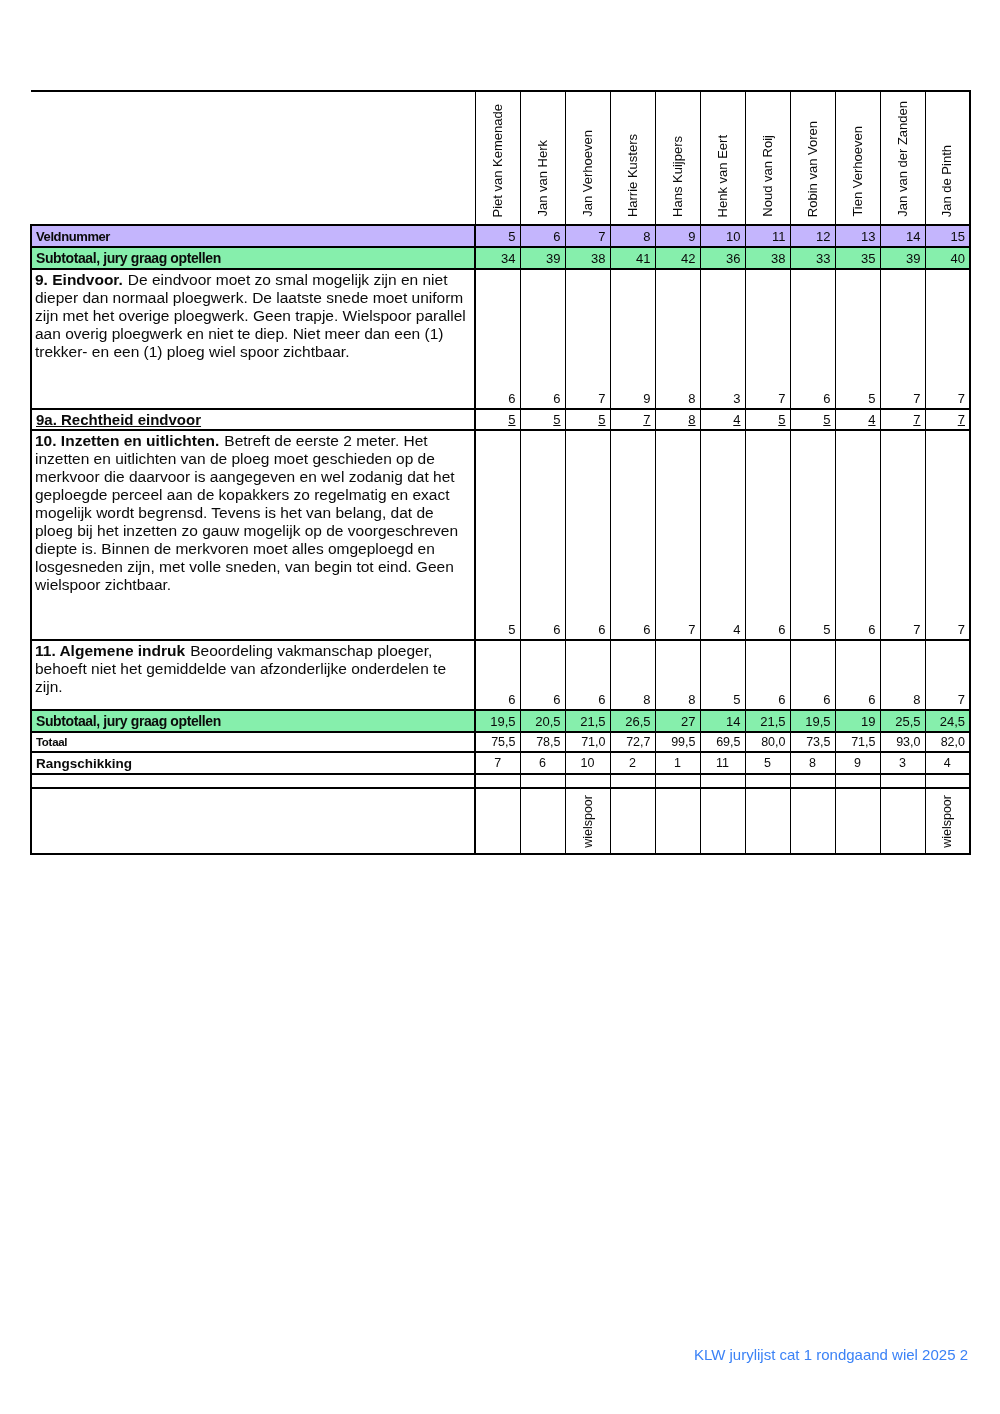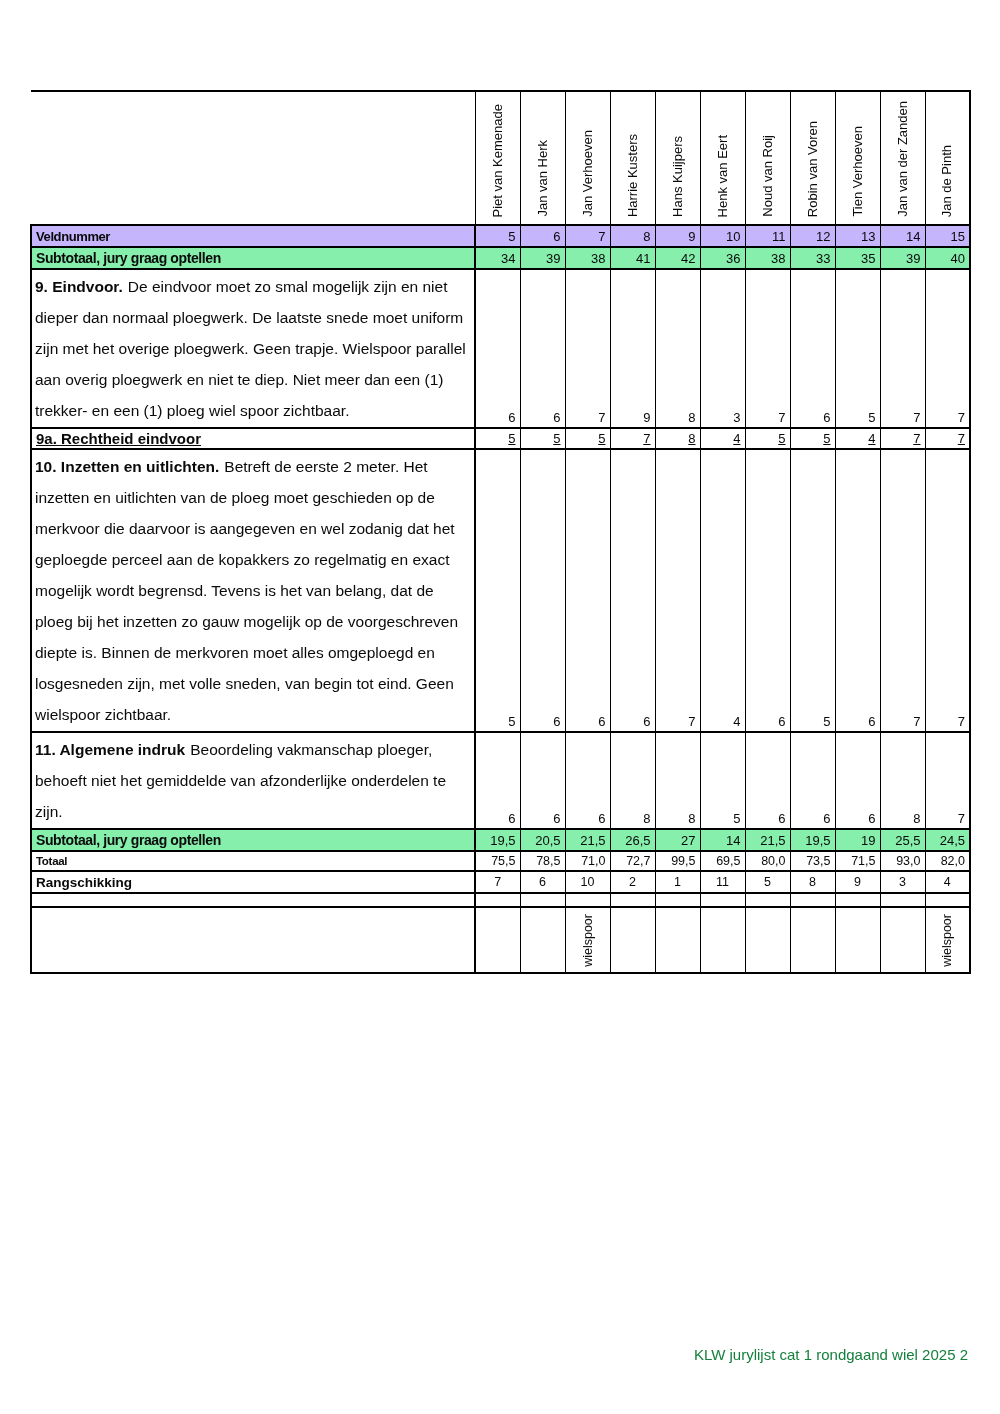--- a/index.html
+++ b/index.html
@@ -7,21 +7,21 @@
     width:1000px;height:1414px;background:#ffffff;position:relative;
     font-family:"Liberation Sans", sans-serif;color:#0a0a0a;overflow:hidden;
   }
   .title{
     position:absolute;left:35px;top:91px;font-size:13.5px;font-weight:bold;
     letter-spacing:0px;white-space:nowrap;
   }
   .logo{position:absolute;left:78px;top:120px;}
   .footer{
     position:absolute;left:30px;top:1346px;width:938px;text-align:right;
-    font-size:15px;color:#15803d;
+    font-size:15px;color:#3b82f6;
   }
   table.jury{
     position:absolute;left:30px;top:90px;width:939px;
     border-collapse:collapse;table-layout:fixed;
   }
   td{
     border-left:1px solid #000;border-right:1px solid #000;
     border-top:2px solid #000;border-bottom:2px solid #000;
     padding:0;overflow:hidden;font-size:13px;vertical-align:middle;
   }
@@ -35,21 +35,21 @@
   tr.r-names{height:134px;}
   tr.r-names td{vertical-align:bottom;text-align:center;padding-bottom:4px;border-top:2px solid #000;}
   tr.r-veld{height:22px;background:#c4b5fd;}
   tr.r-veld td.label{font-weight:bold;font-size:13px;letter-spacing:-0.4px;}
   tr.r-sub{height:22px;background:#86efac;}
   tr.r-sub td.label{font-weight:bold;font-size:14px;letter-spacing:-0.4px;}
   tr.r-sec9{height:140px;}
   tr.r-sec10{height:210px;}
   tr.r-sec11{height:70px;}
   td.sec{
-    vertical-align:top;text-align:left;padding:1px 3px;font-size:15.5px;line-height:31px;
+    vertical-align:top;text-align:left;padding:1px 3px;font-size:15.5px;line-height:18px;
     border-left:2px solid #000;border-right:2px solid #000;
   }
   td.sec .b{font-weight:bold;margin-right:5px;}
   tr.r-9a{height:20px;text-decoration:underline;}
   tr.r-9a td.label{font-weight:bold;font-size:15px;}
   tr.r-straf{height:24px;}
   tr.r-straf td.label{font-weight:bold;font-size:15px;letter-spacing:-0.3px;}
   tr.r-tot{height:20px;}
   tr.r-tot td.label{font-weight:bold;font-size:11.5px;letter-spacing:-0.3px;}
   tr.r-tot td.num{font-size:12.5px;}

